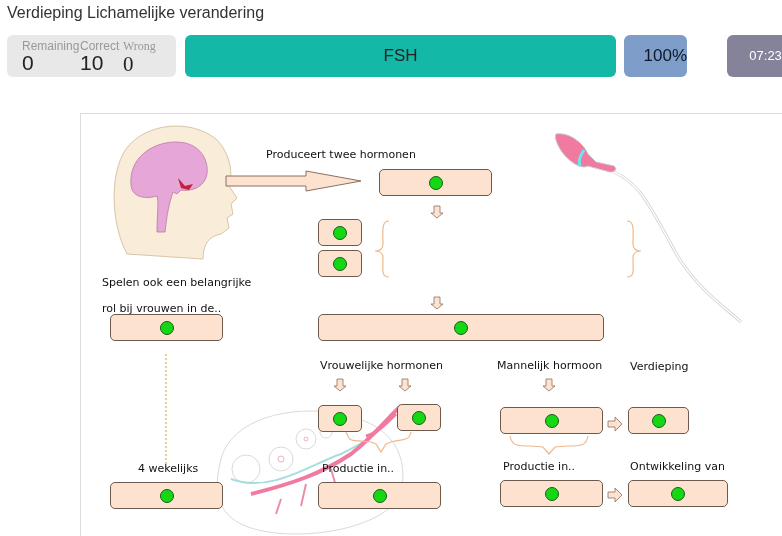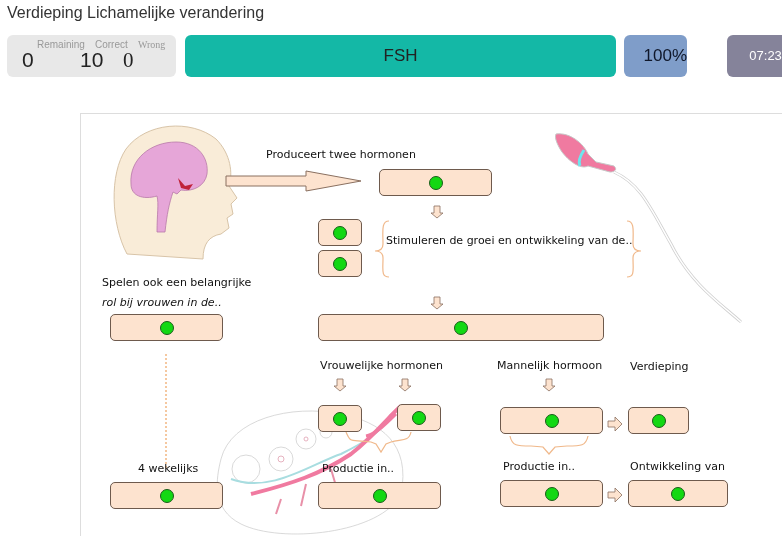--- a/index.html
+++ b/index.html
@@ -3,21 +3,21 @@
 <meta charset="utf-8">
 <style>
   * { box-sizing: border-box; margin: 0; padding: 0; }
   html, body { width: 782px; height: 536px; overflow: hidden; background: #ffffff; }
   body { font-family: "Liberation Sans", sans-serif; color: #333; position: relative; }
 
   .title { position: absolute; left: 7px; top: 4px; font-size: 16px; color: #333; }
 
   .stats { position: absolute; left: 7px; top: 35px; width: 169px; height: 42px; background: #e8e8e8; border-radius: 6px; }
   .stat { position: absolute; top: 4px; }
-  .stat .lbl { font-size: 10px; color: #999; display: block; margin-left: 15px; }
+  .stat .lbl { font-size: 12px; color: #999; display: block; }
   .stat .val { font-size: 21px; color: #222; display: block; line-height: 20px; }
   .stat.s1 { left: 15px; } .stat.s2 { left: 73px; } .stat.s3 { left: 116px; font-family: Liberation Serif, serif; }
 
   .question { position: absolute; left: 185px; top: 35px; width: 431px; height: 42px; background: #14b8a6; border-radius: 6px; text-align: center; line-height: 42px; font-size: 17px; color: #222; }
   .pct { position: absolute; left: 624px; top: 35px; width: 63px; height: 42px; background: #7f9dc9; border-radius: 6px; color: #0f172a; font-size: 17px; line-height: 42px; text-align: right; }
   .timer { position: absolute; left: 691px; top: 35px; width: 88px; height: 42px; background: #85839a; border-radius: 6px; color: #ffffff; font-size: 13px; line-height: 42px; text-align: center; margin-left: 36px; }
 
   .board { position: absolute; left: 80px; top: 113px; width: 702px; height: 423px; border-top: 1px solid #ddd; border-left: 1px solid #ddd; background: #fff; overflow: hidden; }
   .art { position: absolute; left: 0; top: 0; }
 
@@ -98,23 +98,22 @@
     <g fill="#fde3cf" stroke="#8a7060" stroke-width="0.8">
       <path d="M353,92 L359,92 L359,99 L362,99 L356,104 L350,99 L353,99 Z"></path>
       <path d="M353,183 L359,183 L359,190 L362,190 L356,195 L350,190 L353,190 Z"></path>
       <path d="M256,265 L262,265 L262,272 L265,272 L259,277 L253,272 L256,272 Z"></path>
       <path d="M321,265 L327,265 L327,272 L330,272 L324,277 L318,272 L321,272 Z"></path>
       <path d="M465,265 L471,265 L471,272 L474,272 L468,277 L462,272 L465,272 Z"></path>
     </g>
   </svg>
 
   <div class="lbltxt" style="left:185px;top:34px;">Produceert twee hormonen</div>
-  <div class="lbltxt" style="left:305px;top:120px;">Stimuleren de groei en ontwikkeling van de..</div>
   <div class="lbltxt" style="left:21px;top:162px;">Spelen ook een belangrijke</div>
-  <div class="lbltxt" style="left:21px;top:182px;font-style:italic;">rol bij vrouwen in de..</div>
+  <div class="lbltxt" style="left:21px;top:188px;">rol bij vrouwen in de..</div>
   <div class="lbltxt" style="left:239px;top:245px;">Vrouwelijke hormonen</div>
   <div class="lbltxt" style="left:416px;top:245px;">Mannelijk hormoon</div>
   <div class="lbltxt" style="left:549px;top:246px;">Verdieping</div>
   <div class="lbltxt" style="left:241px;top:348px;">Productie in..</div>
   <div class="lbltxt" style="left:422px;top:346px;">Productie in..</div>
   <div class="lbltxt" style="left:57px;top:348px;">4 wekelijks</div>
   <div class="lbltxt" style="left:549px;top:346px;">Ontwikkeling van</div>
 
   <div class="drop" style="left:298px;top:55px;width:113px;height:27px;">
       <span class="dot"></span>

